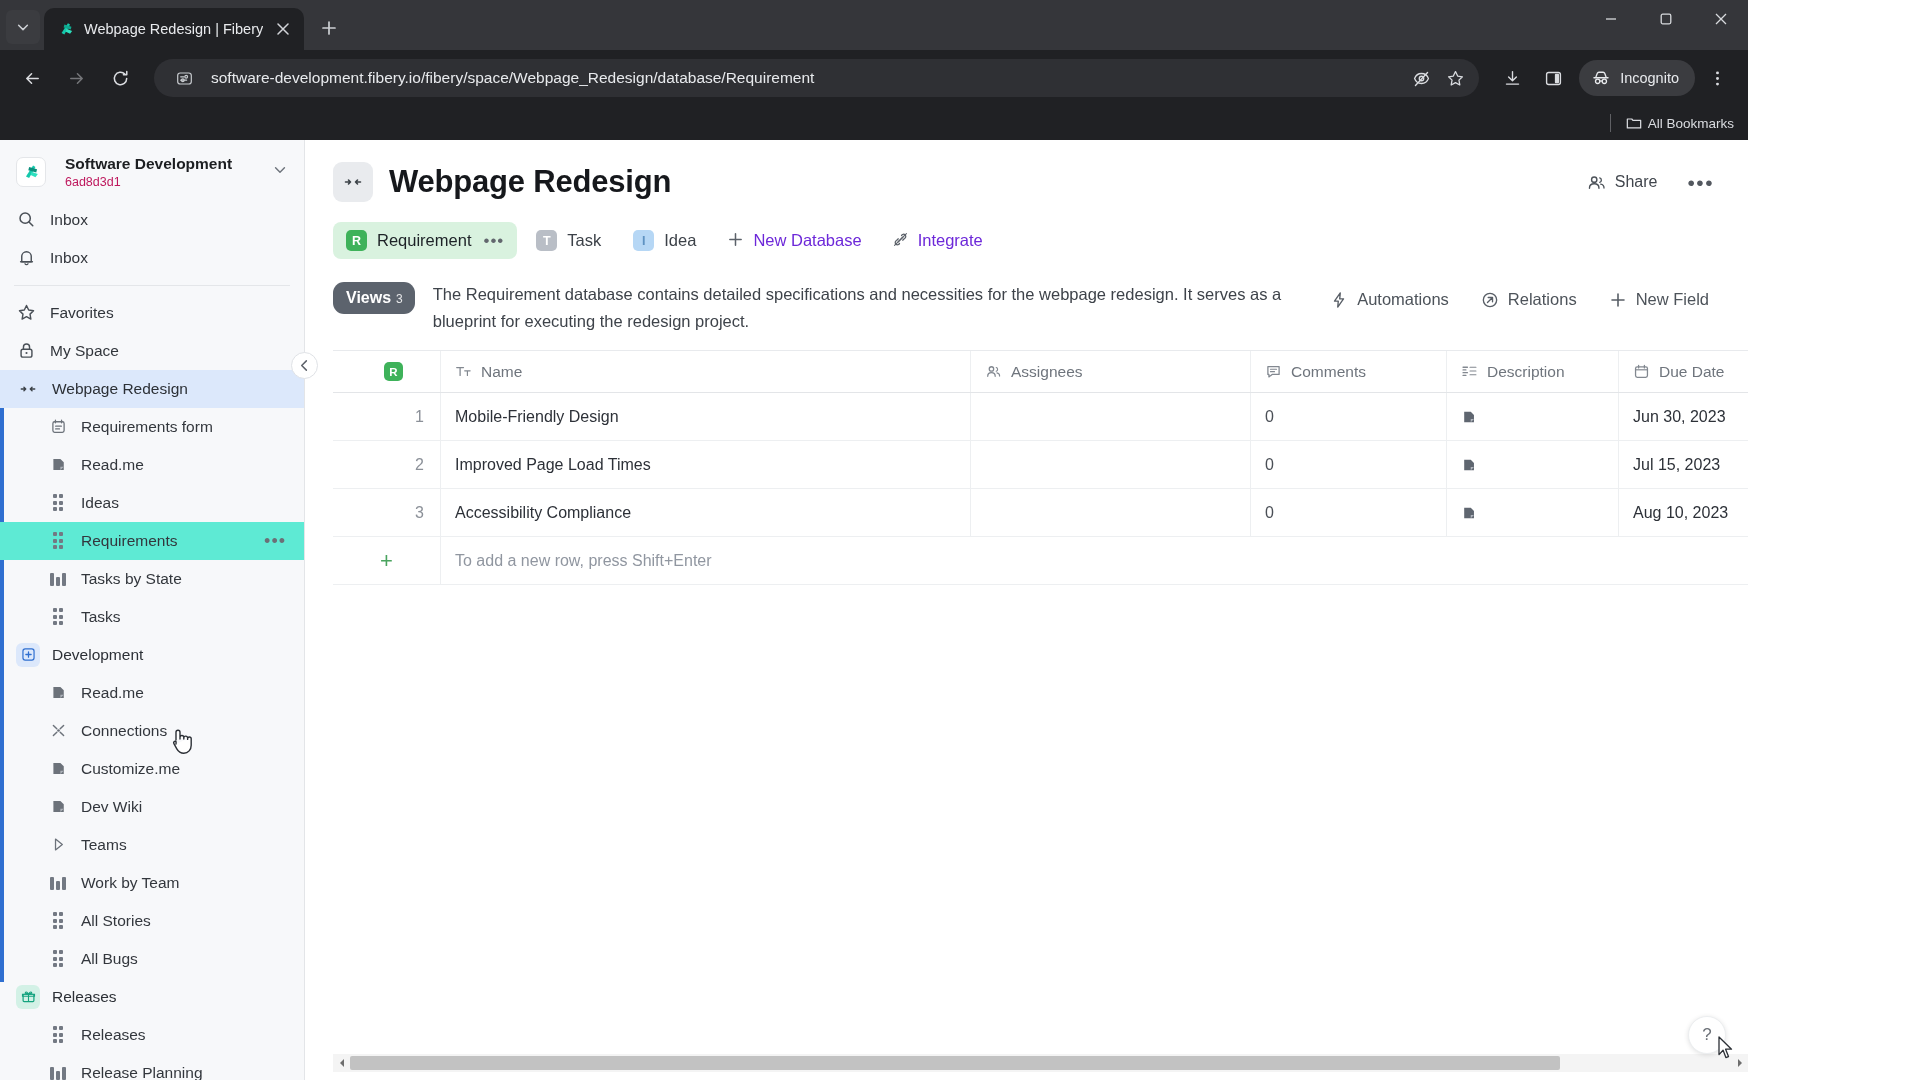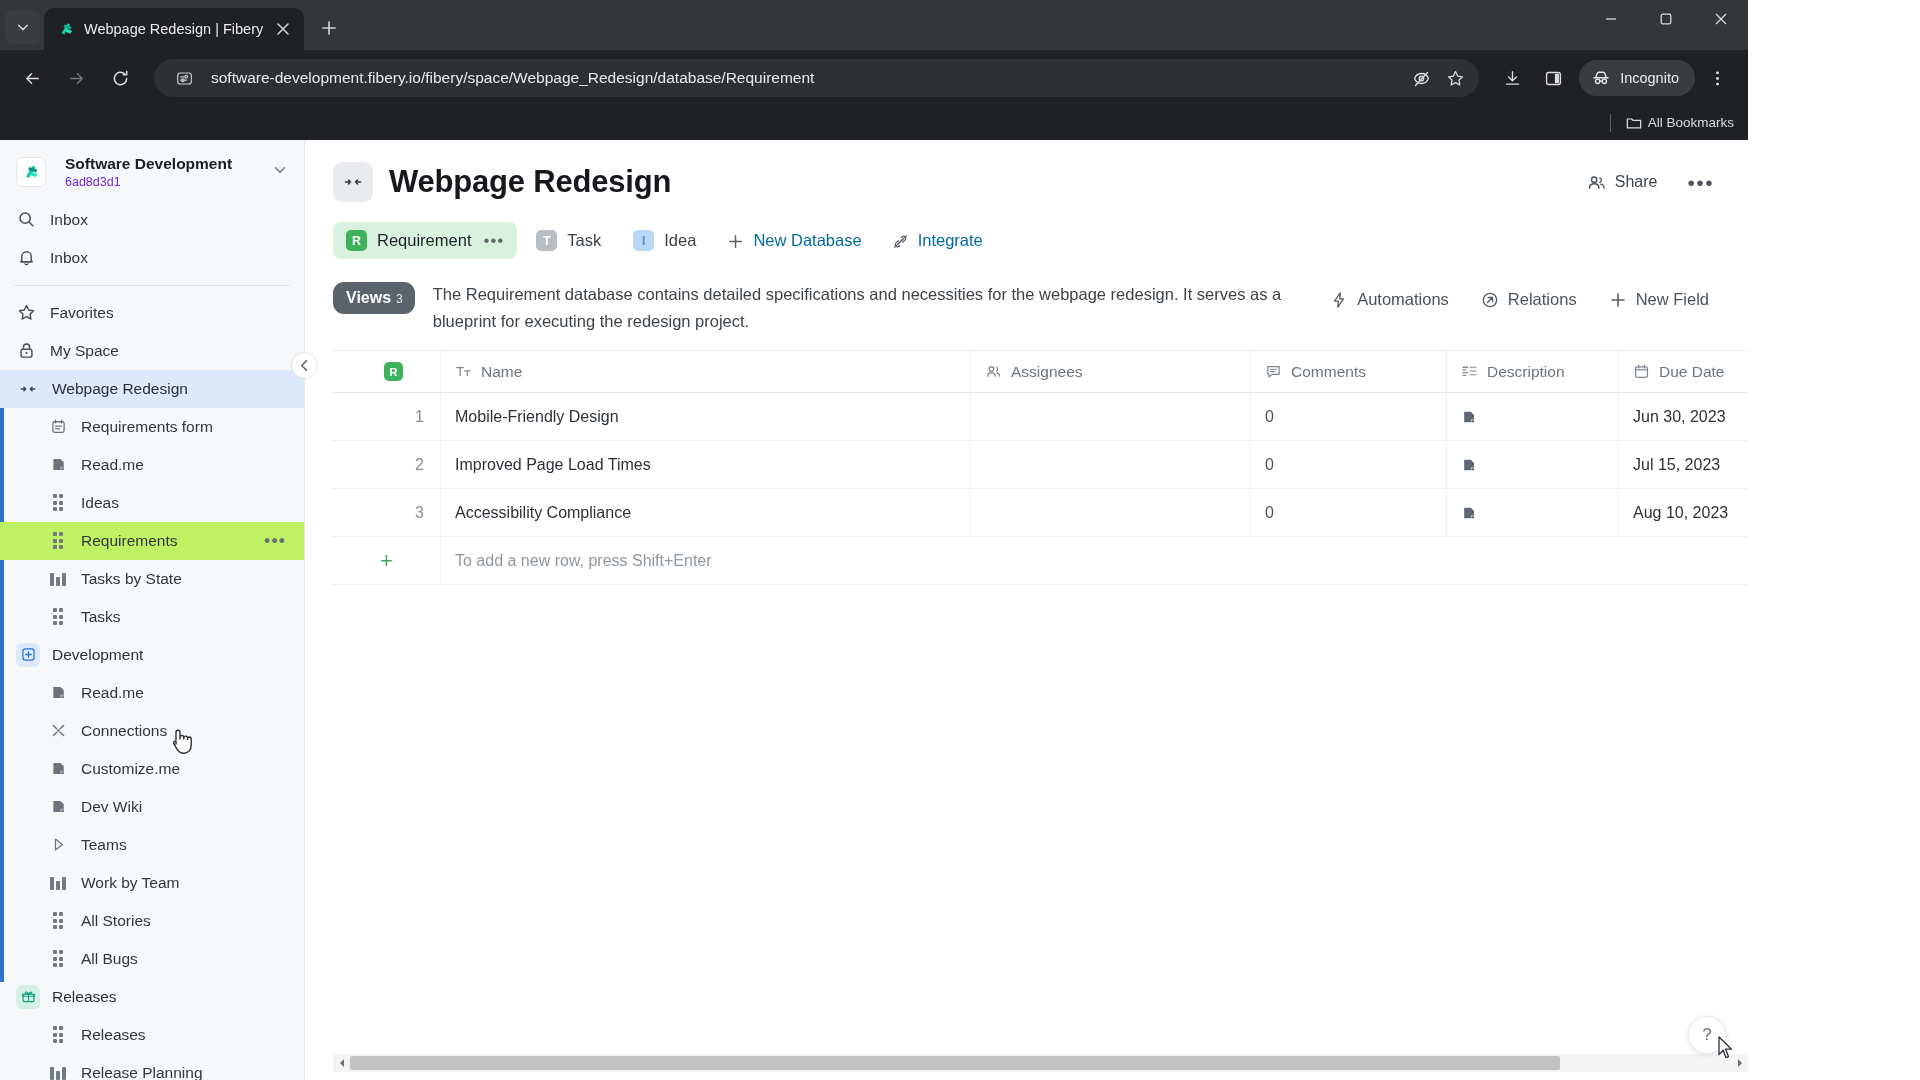--- a/index.html
+++ b/index.html
@@ -82,21 +82,21 @@
     display: flex; align-items: center; gap: 9px; padding: 0 16px 0 12px;
     cursor: pointer; margin-left: 4px;
   }
   .incognito-pill span { color: #e8eaed; font-size: 14.5px; }
 
   .bookmarkbar {
     height: 34px; background: #202124; display: flex; align-items: center;
     justify-content: flex-end; padding-right: 14px; gap: 9px; flex: none;
   }
   .bm-divider { width: 1px; height: 18px; background: #5f6064; margin-right: 6px; }
-  .bm-all { display: flex; gap: 6px; cursor: pointer; }
+  .bm-all { display: flex; align-items: center; gap: 6px; cursor: pointer; }
   .bm-all span { color: #dadce0; font-size: 13.5px; }
 
   
   .app { flex: 1; display: flex; background: #fff; min-height: 0; position: relative; }
 
   
   .sidebar {
     width: 305px; background: #f7f8fa; border-right: 1px solid #e3e5e8;
     display: flex; flex-direction: column; flex: none; position: relative;
     overflow: hidden;
@@ -105,21 +105,21 @@
     display: flex; align-items: center; gap: 19px; padding: 14px 12px 10px 16px;
     cursor: pointer;
   }
   .ws-logo {
     width: 30px; height: 30px; border-radius: 7px; background: #fff;
     border: 1px solid #e4e6e9; display: flex; align-items: center; justify-content: center;
     flex: none;
   }
   .ws-text { flex: 1; min-width: 0; }
   .ws-name { font-size: 15.5px; font-weight: 700; color: #1c1e21; line-height: 1.25; }
-  .ws-id { font-size: 12.5px; color: #6d28d9; line-height: 1.3; margin-top: 1px; }
+  .ws-id { font-size: 12.5px; color: #be185d; line-height: 1.3; margin-top: 1px; }
   .ws-chev { flex: none; padding-right: 4px; cursor: pointer; }
 
   .nav-row {
     height: 38px; display: flex; align-items: center; gap: 14px;
     padding: 0 16px; cursor: pointer; color: #32363c; font-size: 15.5px;
   }
   .nav-ico { width: 20px; height: 20px; display: flex; align-items: center; justify-content: center; flex:none; }
 
   .sb-divider { height: 1px; background: #e4e6e9; margin: 8px 14px 8px 14px; }
 
@@ -134,21 +134,21 @@
   .space-ico {
     width: 24px; height: 24px; border-radius: 6px; display: flex;
     align-items: center; justify-content: center; flex: none;
   }
 
   .doc-row {
     height: 38px; display: flex; align-items: center; gap: 13px;
     padding: 0 14px 0 48px; cursor: pointer; color: #33373d; font-size: 15.5px;
     position: relative;
   }
-  .doc-row.hovered { background: #bef264; }
+  .doc-row.hovered { background: #5eead4; }
   .doc-ico { width: 20px; height: 20px; display:flex; align-items:center; justify-content:center; flex:none; }
   .row-dots {
     margin-left: auto; color: #6b7077; font-size: 18px; letter-spacing: 1px;
     line-height: 1; padding-right: 4px; cursor: pointer;
   }
 
   .blue-rail {
     position: absolute; left: 0; top: 248px; width: 4px; height: 594px;
     background: #2f6fd0;
   }
@@ -183,22 +183,22 @@
     border-radius: 8px; cursor: pointer; font-size: 16.5px; color: #3c4148;
   }
   .db-tab.active { background: #d9f2df; color: #1d2227; }
   .db-badge {
     width: 21px; height: 21px; border-radius: 5px; color: #fff;
     font-size: 12.5px; font-weight: 700; display: flex; align-items: center;
     justify-content: center; flex: none;
   }
   .db-tab-dots { color: #62676e; font-size: 17px; letter-spacing: 1px; line-height: 1; margin-left: 2px; }
   .db-action {
-    display: flex; align-items: flex-end; gap: 9px; padding: 8px 12px;
-    border-radius: 8px; cursor: pointer; font-size: 16.5px; color: #0369a1;
+    display: flex; align-items: flex-start; gap: 9px; padding: 8px 12px;
+    border-radius: 8px; cursor: pointer; font-size: 16.5px; color: #6d28d9;
   }
 
   .desc-row {
     display: flex; align-items: flex-start; gap: 18px; padding: 22px 28px 16px 28px;
   }
   .views-chip {
     background: #5c636d; color: #fff; border-radius: 11px;
     padding: 7px 12px 7px 13px; font-size: 16px; font-weight: 600;
     display: flex; align-items: baseline; gap: 5px; cursor: pointer; flex: none;
     margin-top: 1px;

